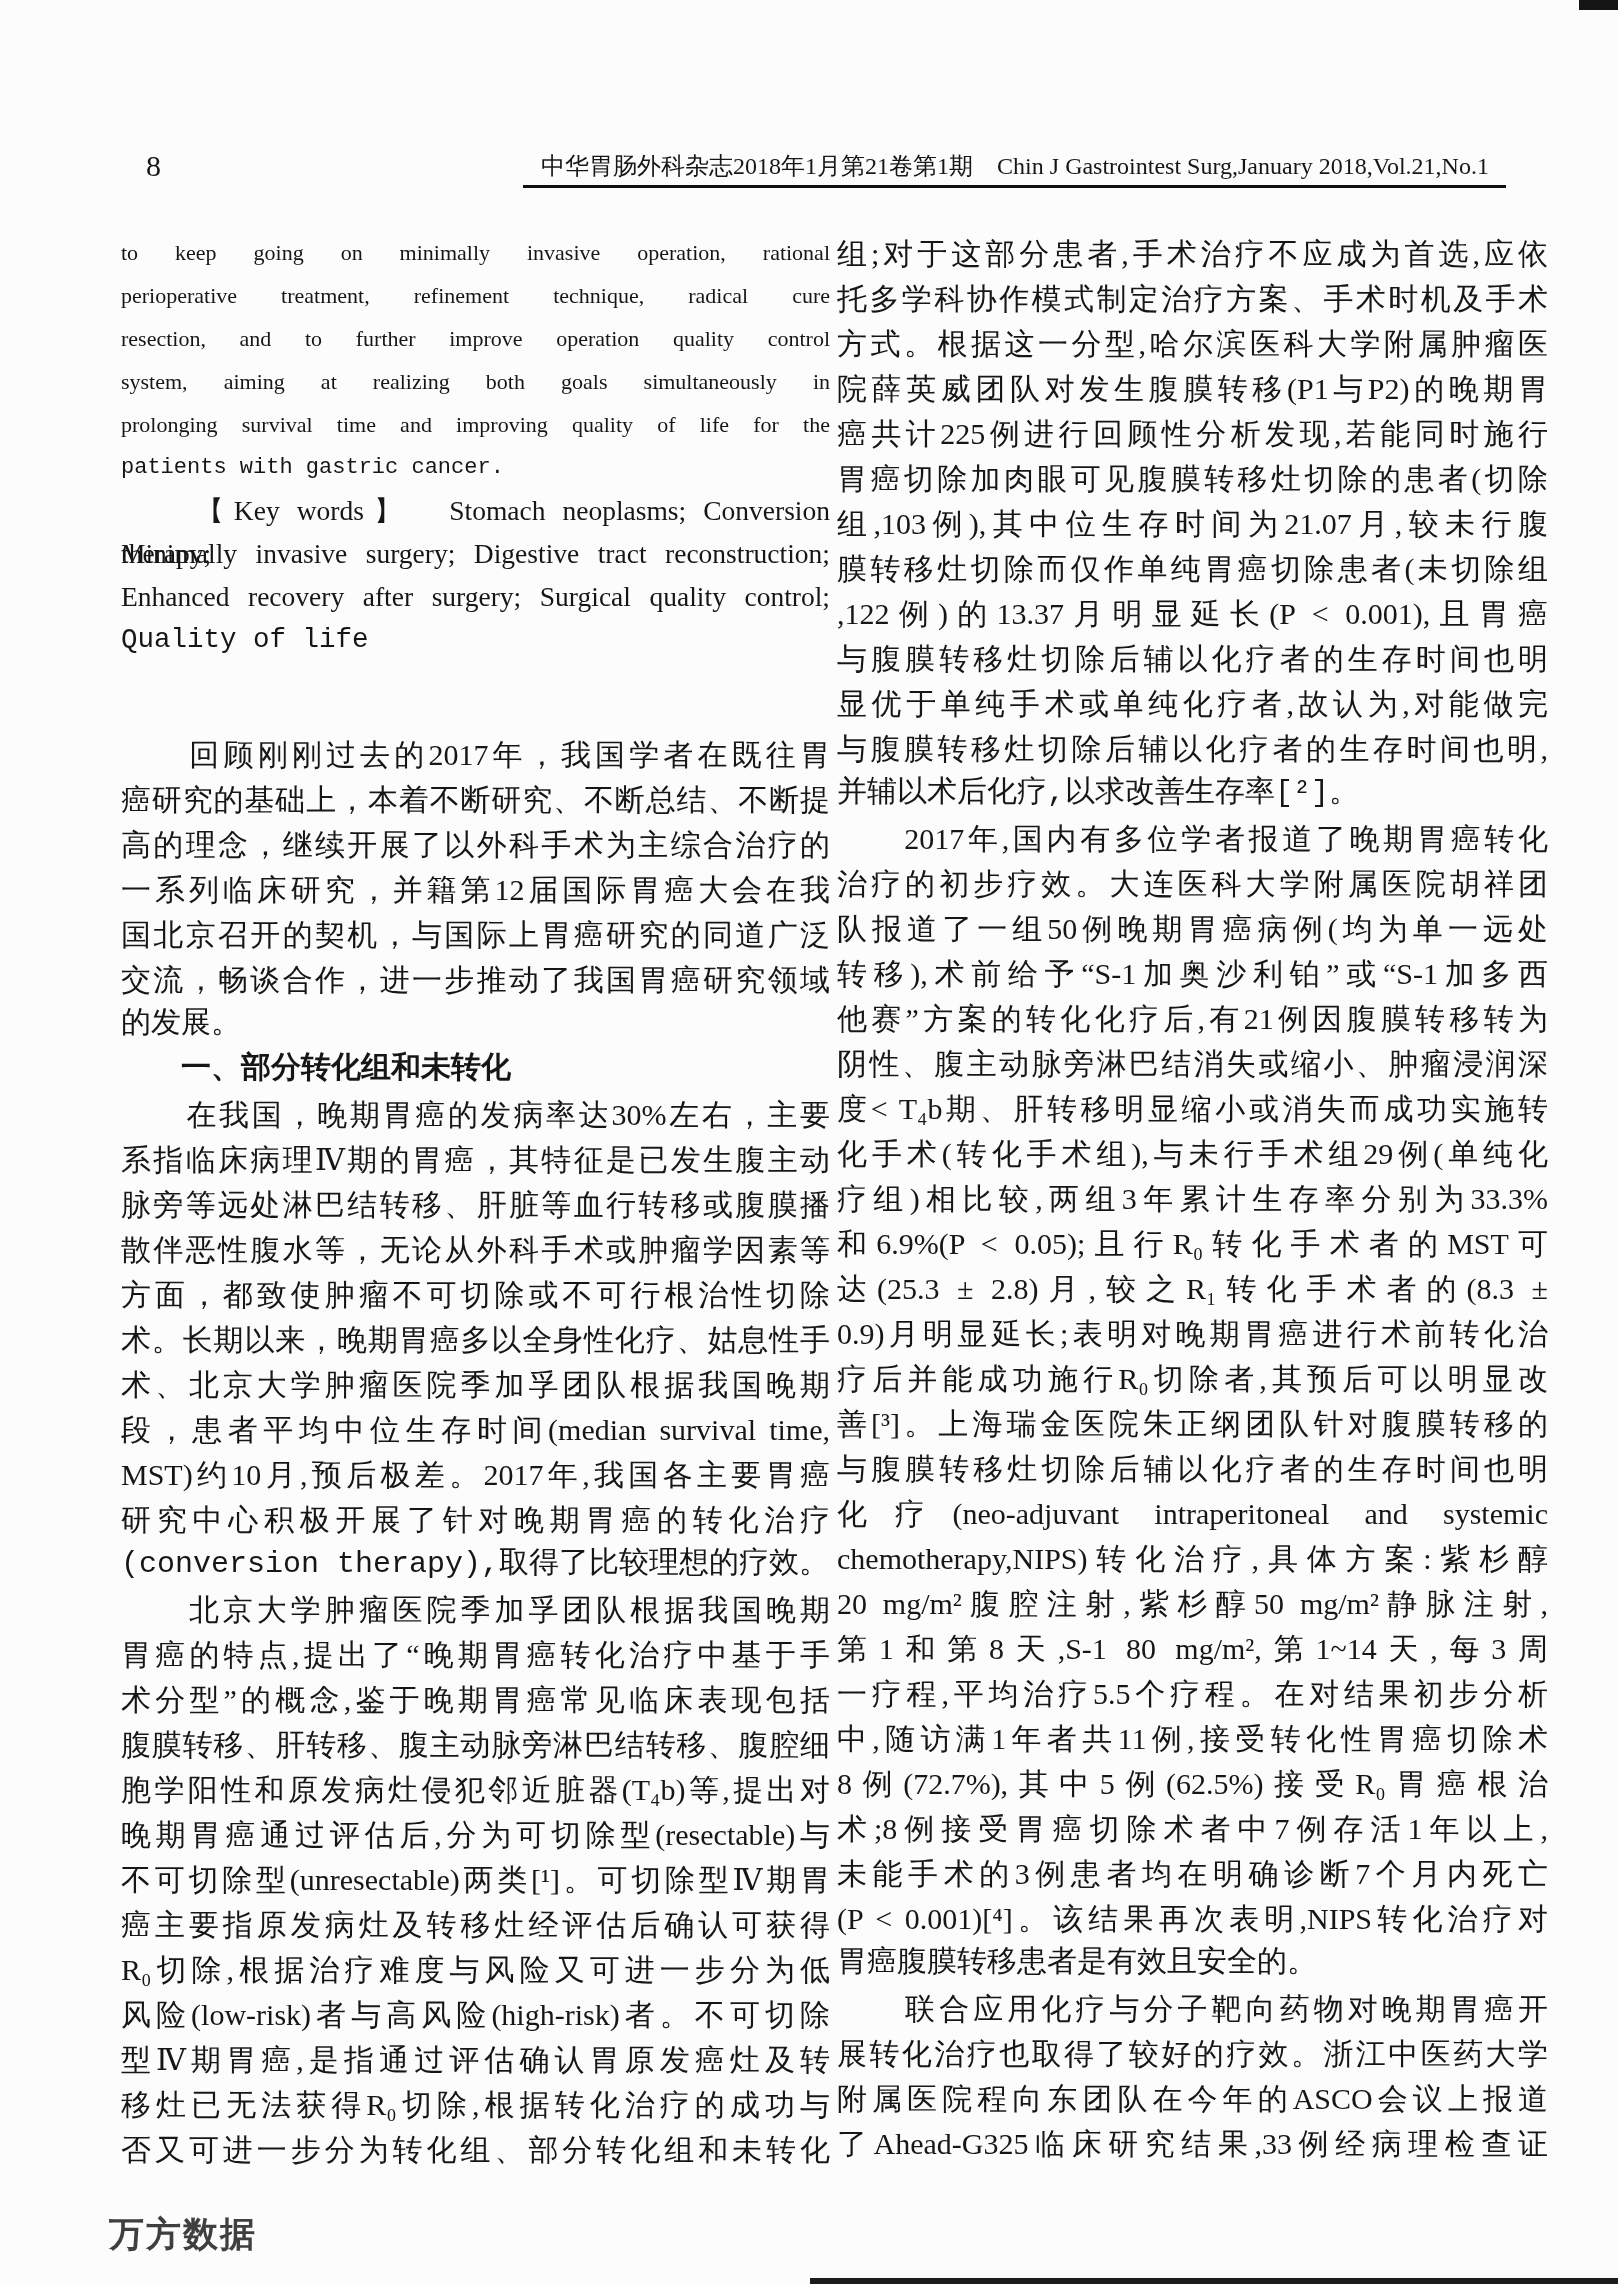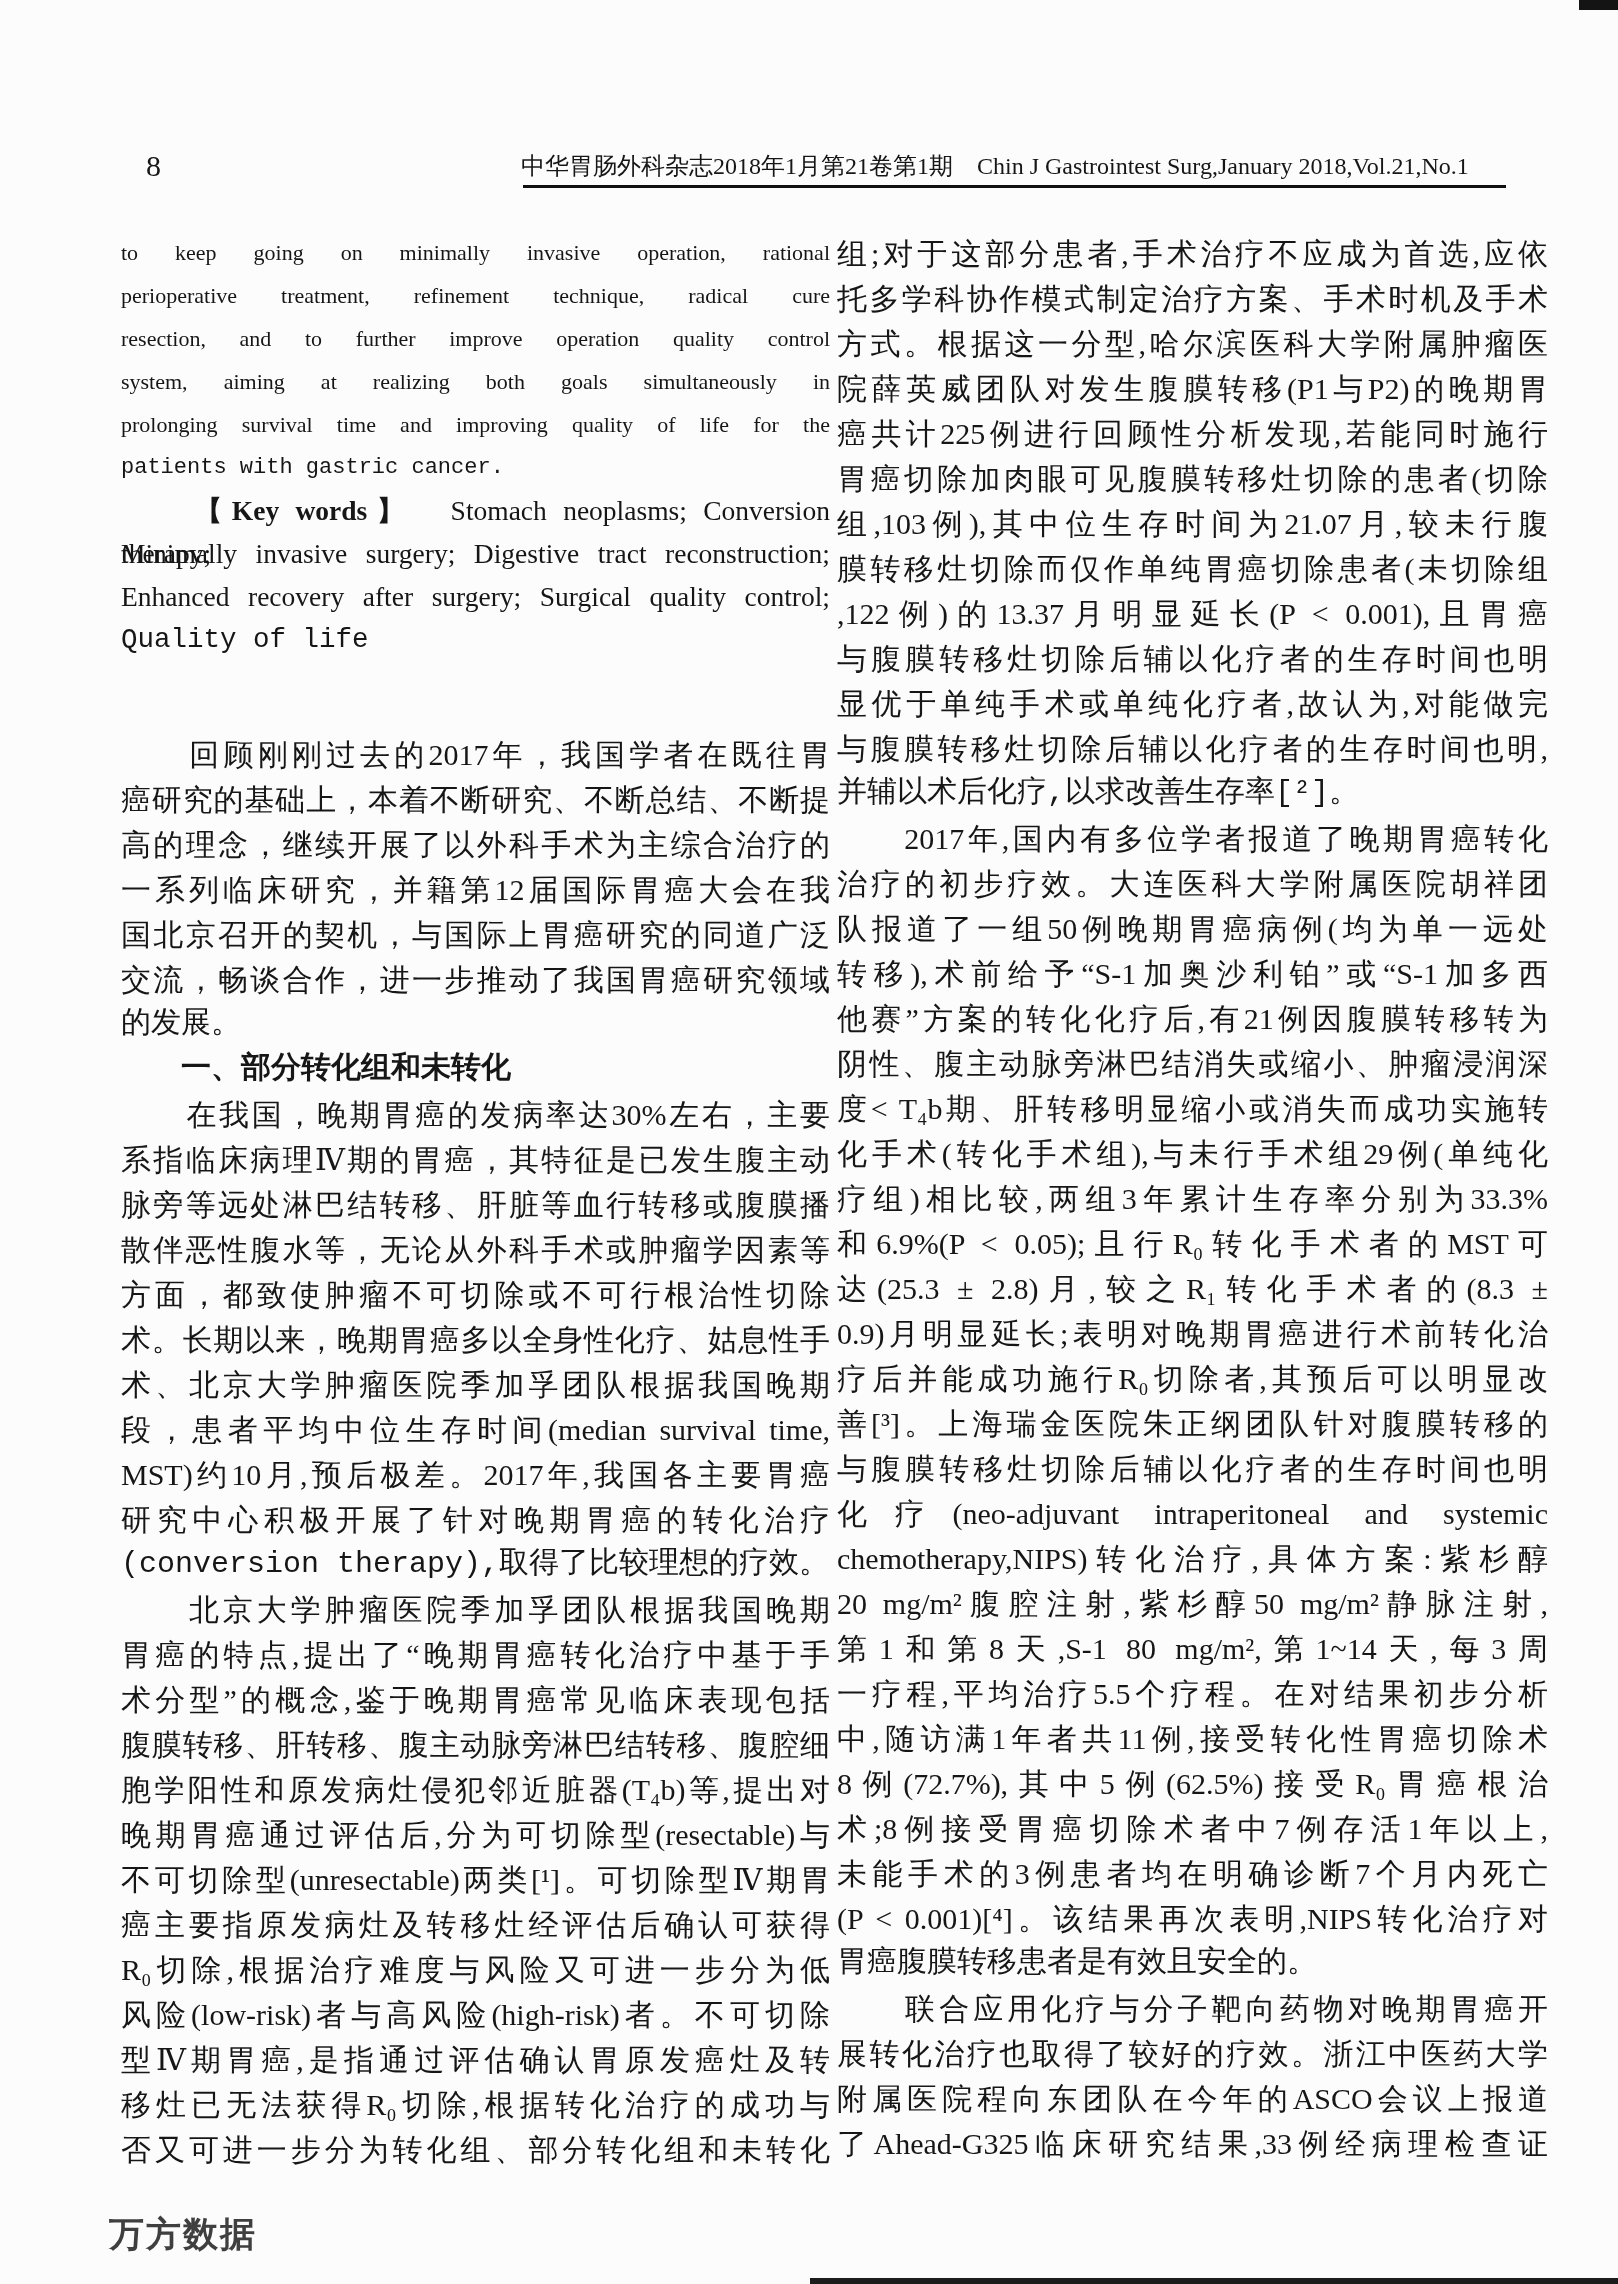--- a/index.html
+++ b/index.html
@@ -4,34 +4,34 @@
 <style>
   html,body{margin:0;padding:0;}
   body{
     width:1618px;height:2284px;position:relative;overflow:hidden;
     background:#fcfcfc;color:#161616;
     font-family:"Liberation Serif","DejaVu Serif",serif;
   }
   .abs{position:absolute;}
   
   #page-number{left:146px;top:149px;font-size:30px;}
-  #journal-line{left:521px;top:150px;width:988px;font-size:24px;white-space:nowrap;}
+  #journal-line{left:521px;top:150px;width:988px;font-size:24px;white-space:nowrap;text-align:center;}
   #header-rule{left:523px;top:185px;width:983px;height:2.7px;background:#101010;}
   
   .col{position:absolute;top:231px;}
   #col-left{left:121px;width:709px;}
   #col-right{left:837px;width:711px;}
   .line{text-align:justify;text-align-last:justify;overflow:visible;}
   .en{font-size:22px;line-height:43px;height:43px;}
   .kw{font-size:27.5px;line-height:43px;height:43px;}
   .zh{font-size:30px;line-height:45px;height:45px;}
   .last{text-align:left;text-align-last:left;font-family:Liberation Mono, monospace;}
   .head{font-weight:bold;}
   .gap{margin-top:71px;}
-  b{font-weight:bold;}
+  b{font-weight:normal;}
   
   #watermark{
     left:109px;top:2211px;font-size:35px;letter-spacing:2px;color:#3f3f3f;
     font-family:"Liberation Sans","DejaVu Sans",sans-serif;font-weight:600;
   }
   
   #artifact-top-right{right:0;top:0;width:39px;height:10px;background:#141414;}
   #artifact-bottom-right{left:810px;top:2278px;width:808px;height:6px;background:#1c1c1c;}
 </style>
 </head>

